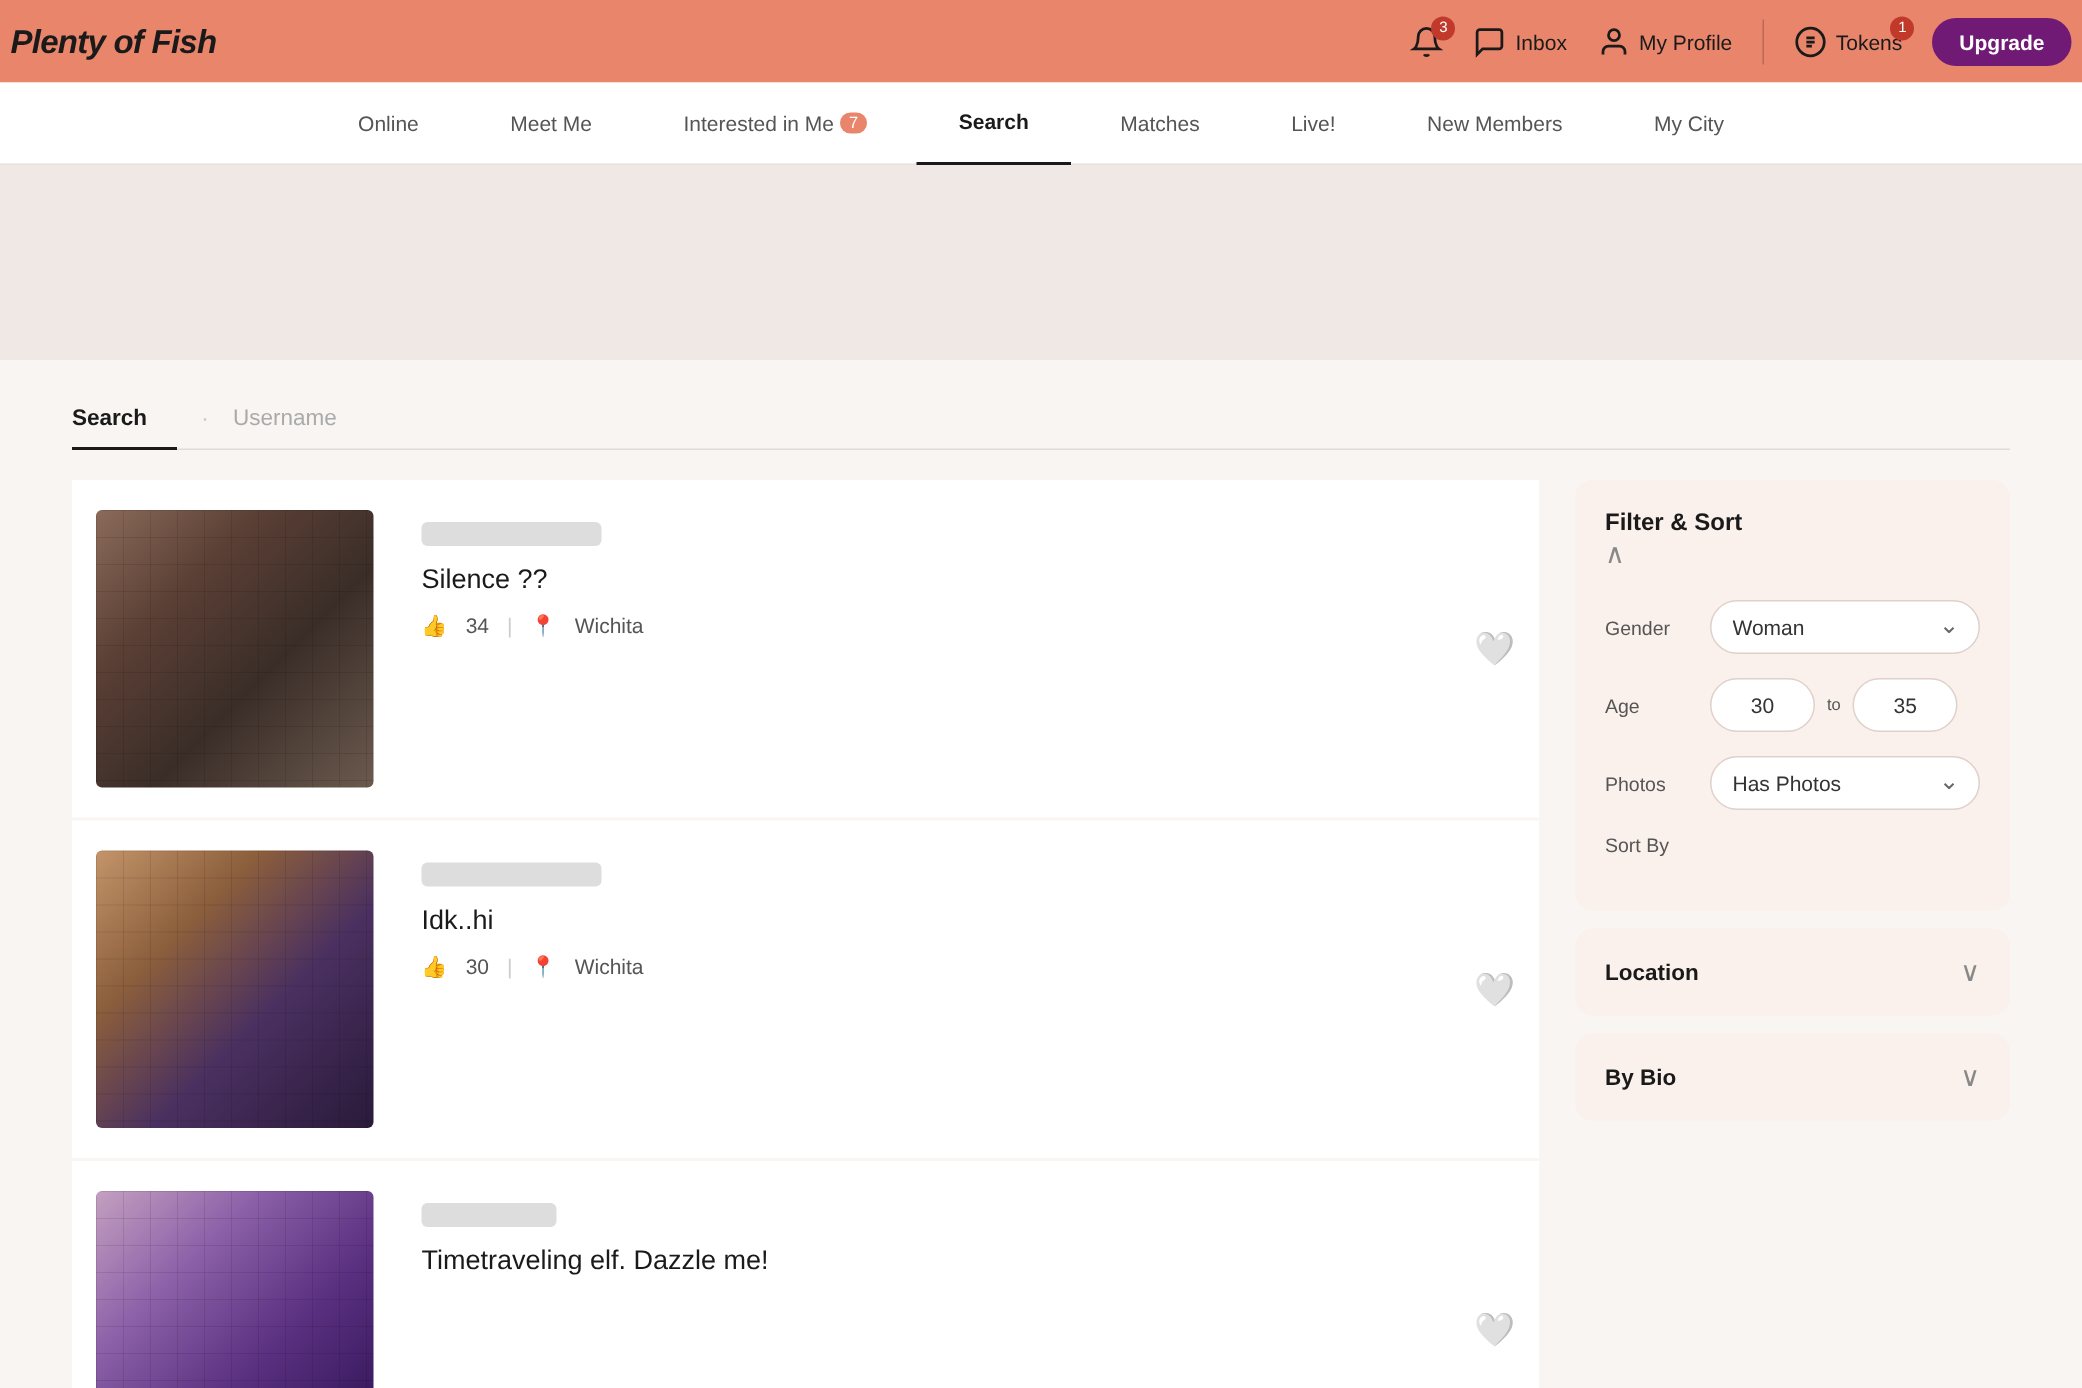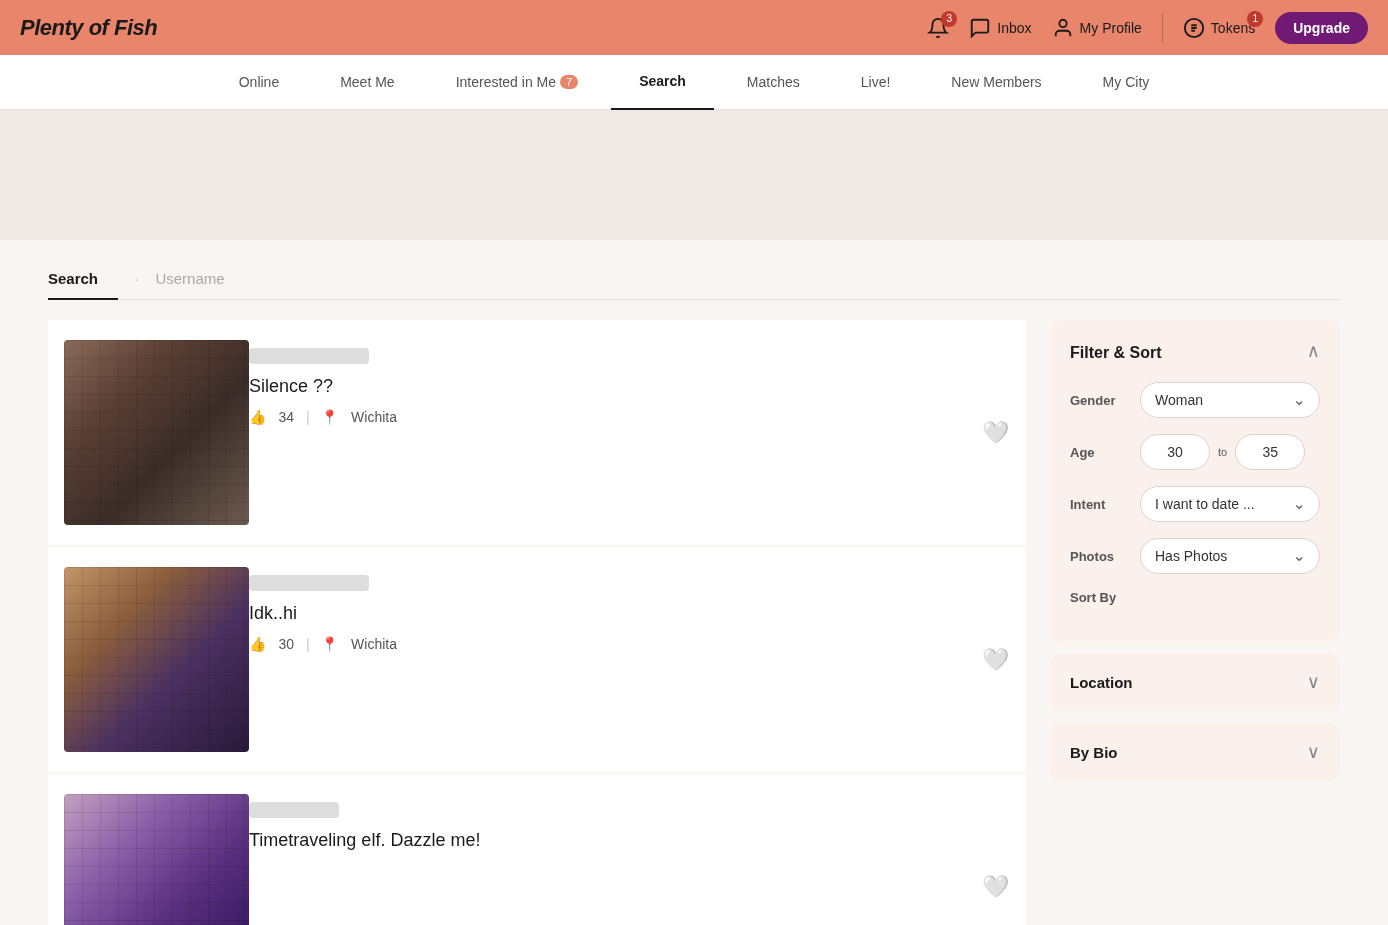--- a/index.html
+++ b/index.html
@@ -4,21 +4,21 @@
   <style>
     * { box-sizing: border-box; margin: 0; padding: 0; }
     body { font-family: -apple-system, BlinkMacSystemFont, 'Segoe UI', sans-serif; background: #f9f5f3; color: #333; }
 
     
     .top-nav {
       background: #e8856a;
       display: flex;
       align-items: center;
       justify-content: space-between;
-      padding: 0 20px;
+      padding: 0 7px;
       height: 55px;
     }
     .logo {
       font-size: 22px;
       font-weight: 800;
       color: #1a1a1a;
       font-style: italic;
       letter-spacing: -0.5px;
     }
     .top-nav-right {
@@ -159,21 +159,21 @@
     }
     .filter-col {
       width: 290px;
       flex-shrink: 0;
     }
 
     
     .profile-card {
       display: flex;
       align-items: flex-start;
-      gap: 0;
+      gap: 32px;
       padding: 20px 16px;
       background: white;
       margin-bottom: 2px;
       position: relative;
     }
     .profile-img-placeholder {
       width: 185px;
       height: 185px;
       flex-shrink: 0;
       background: linear-gradient(135deg, #8b6b5a 0%, #5a3f35 30%, #3a2d28 60%, #6b5a4e 100%);
@@ -238,41 +238,41 @@
 
     
     .filter-panel {
       background: #faf0ec;
       border-radius: 12px;
       padding: 20px;
       margin-bottom: 12px;
     }
     .filter-header {
       display: flex;
-      align-items: flex-end;
+      align-items: flex-start;
       justify-content: space-between;
       margin-bottom: 20px;
+      flex-direction: column;
     }
     .filter-title {
       font-size: 16px;
       font-weight: 600;
       color: #1a1a1a;
     }
     .filter-row {
       display: flex;
       align-items: center;
       margin-bottom: 16px;
       gap: 10px;
     }
     .filter-label {
       width: 60px;
       font-size: 13px;
       color: #555;
       flex-shrink: 0;
-      font-weight: bold;
     }
     .filter-select-wrap {
       flex: 1;
       position: relative;
     }
     .filter-select-wrap select {
       width: 100%;
       border: 1.5px solid #e0d0ca;
       border-radius: 20px;
       padding: 9px 36px 9px 14px;
@@ -486,30 +486,20 @@
 
         <div class="filter-row">
           <span class="filter-label">Age</span>
           <div class="age-row">
             <input type="text" class="age-input" value="30" style="">
             <span class="age-to">to</span>
             <input type="text" class="age-input" value="35" style="">
           </div>
         </div>
 
-        <div class="filter-row">
-          <span class="filter-label">Intent</span>
-          <div class="filter-select-wrap">
-            <select>
-              <option>I want to date ...</option>
-              <option>For fun</option>
-              <option>Long term</option>
-            </select>
-          </div>
-        </div>
 
         <div class="filter-row">
           <span class="filter-label">Photos</span>
           <div class="filter-select-wrap">
             <select>
               <option>Has Photos</option>
               <option>All</option>
             </select>
           </div>
         </div>

